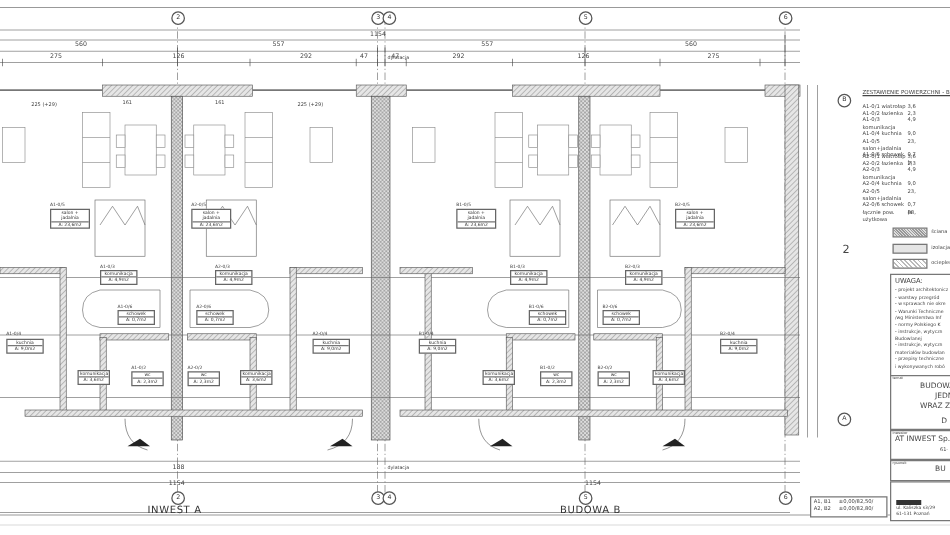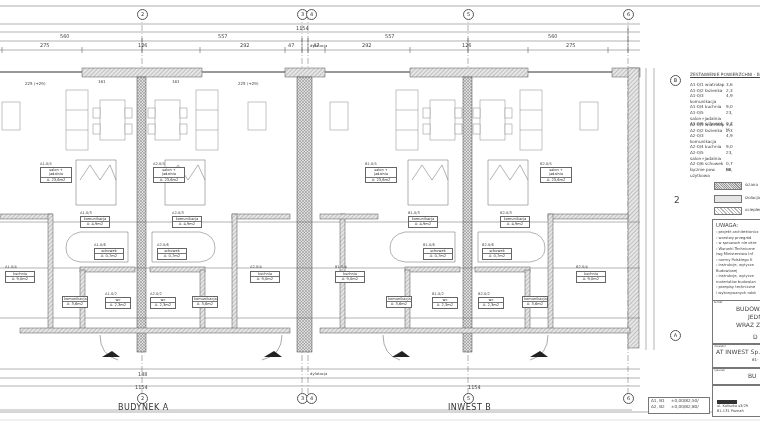--- a/index.html
+++ b/index.html
@@ -353,22 +353,22 @@
 <div class="room" style="left:478px;top:297px;width:24px;">
   <div class="nm">wc</div>
   <div>A: 2,3m2</div>
 </div>
 
 <div class="txt" style="left:138px;top:372px;">188</div>
 <div class="txt" style="left:135px;top:385px;">1154</div>
 <div class="txt" style="left:468px;top:385px;">1154</div>
 <div class="txt" style="left:310px;top:372px;font-size:3.8px;">dylatacja</div>
 
-<div class="bld" style="left:118px;top:403px;">BUDYNEK A</div>
-<div class="bld" style="left:448px;top:403px;">INWEST B</div>
+<div class="bld" style="left:118px;top:403px;">INWEST A</div>
+<div class="bld" style="left:448px;top:403px;">BUDOWA B</div>
 
 <div class="box" style="left:648px;top:397px;width:60px;height:15px;"></div>
 <div class="tbl" style="left:651px;top:398px;">
   <div class="row">
         <span class="k" style="width:20px">A1, B1</span>
         <span>±0,00/82,50/</span>
       </div>
   <div class="row">
         <span class="k" style="width:20px">A2, B2</span>
         <span>±0,00/82,80/</span>

